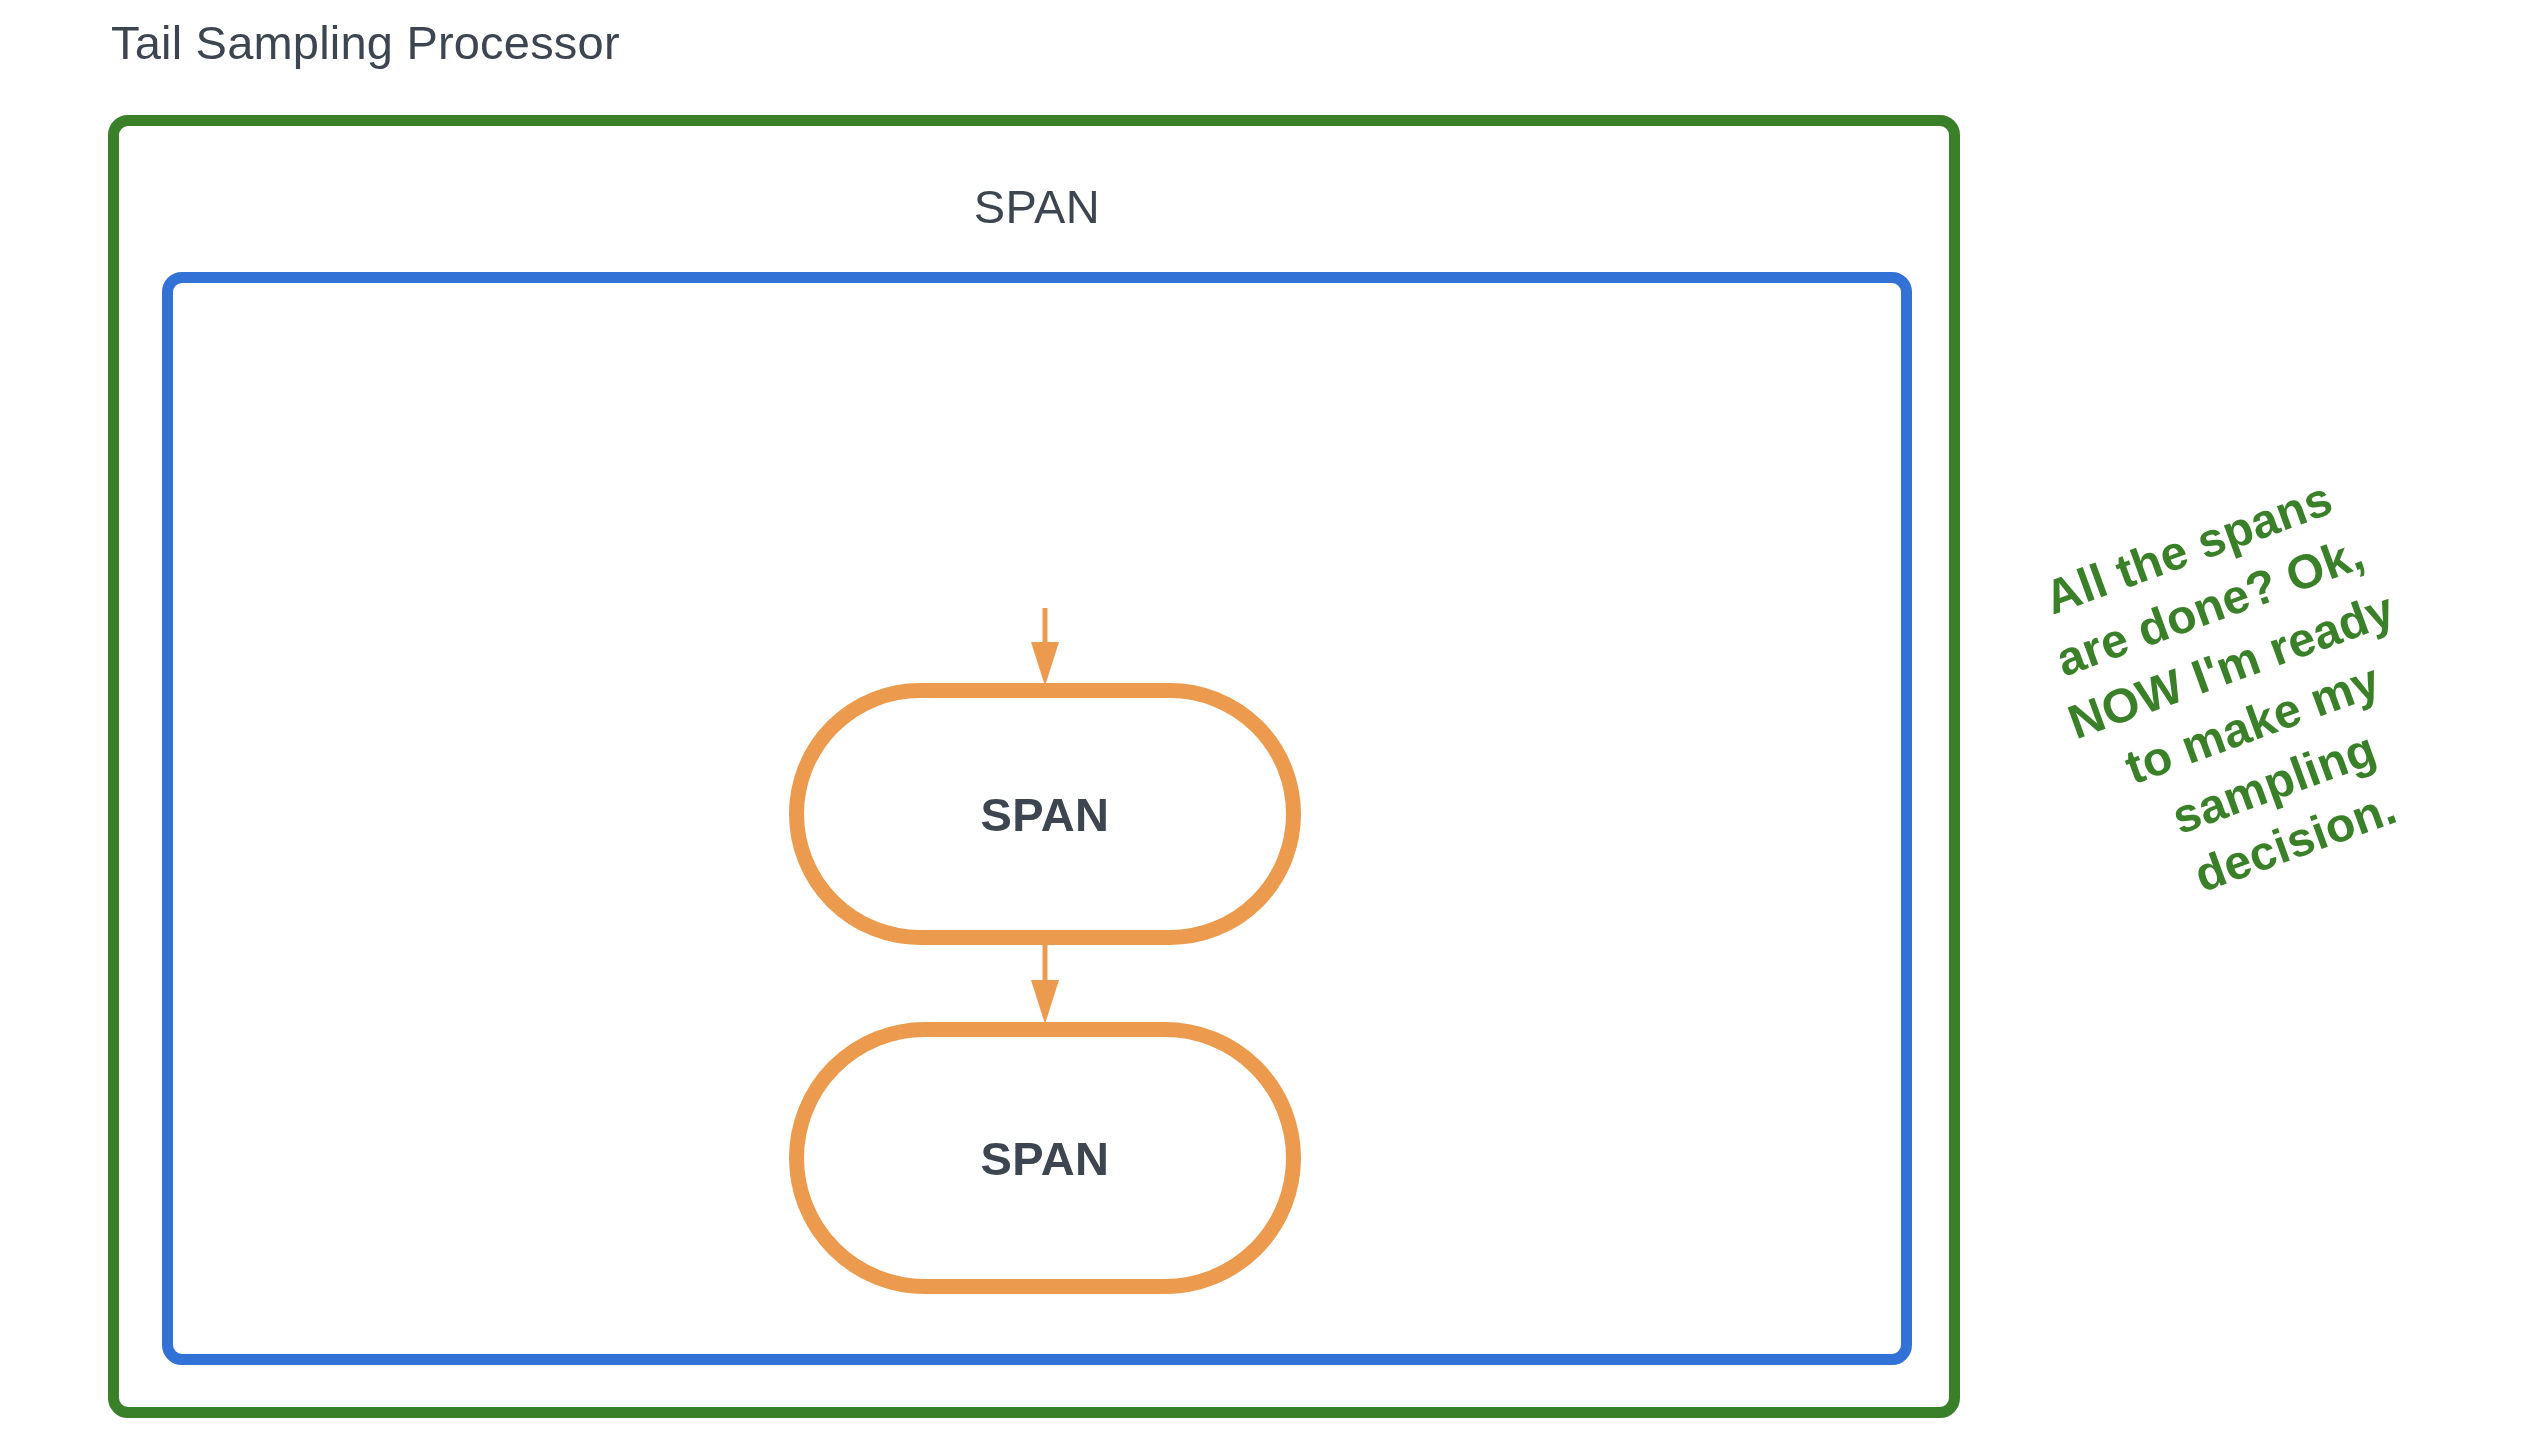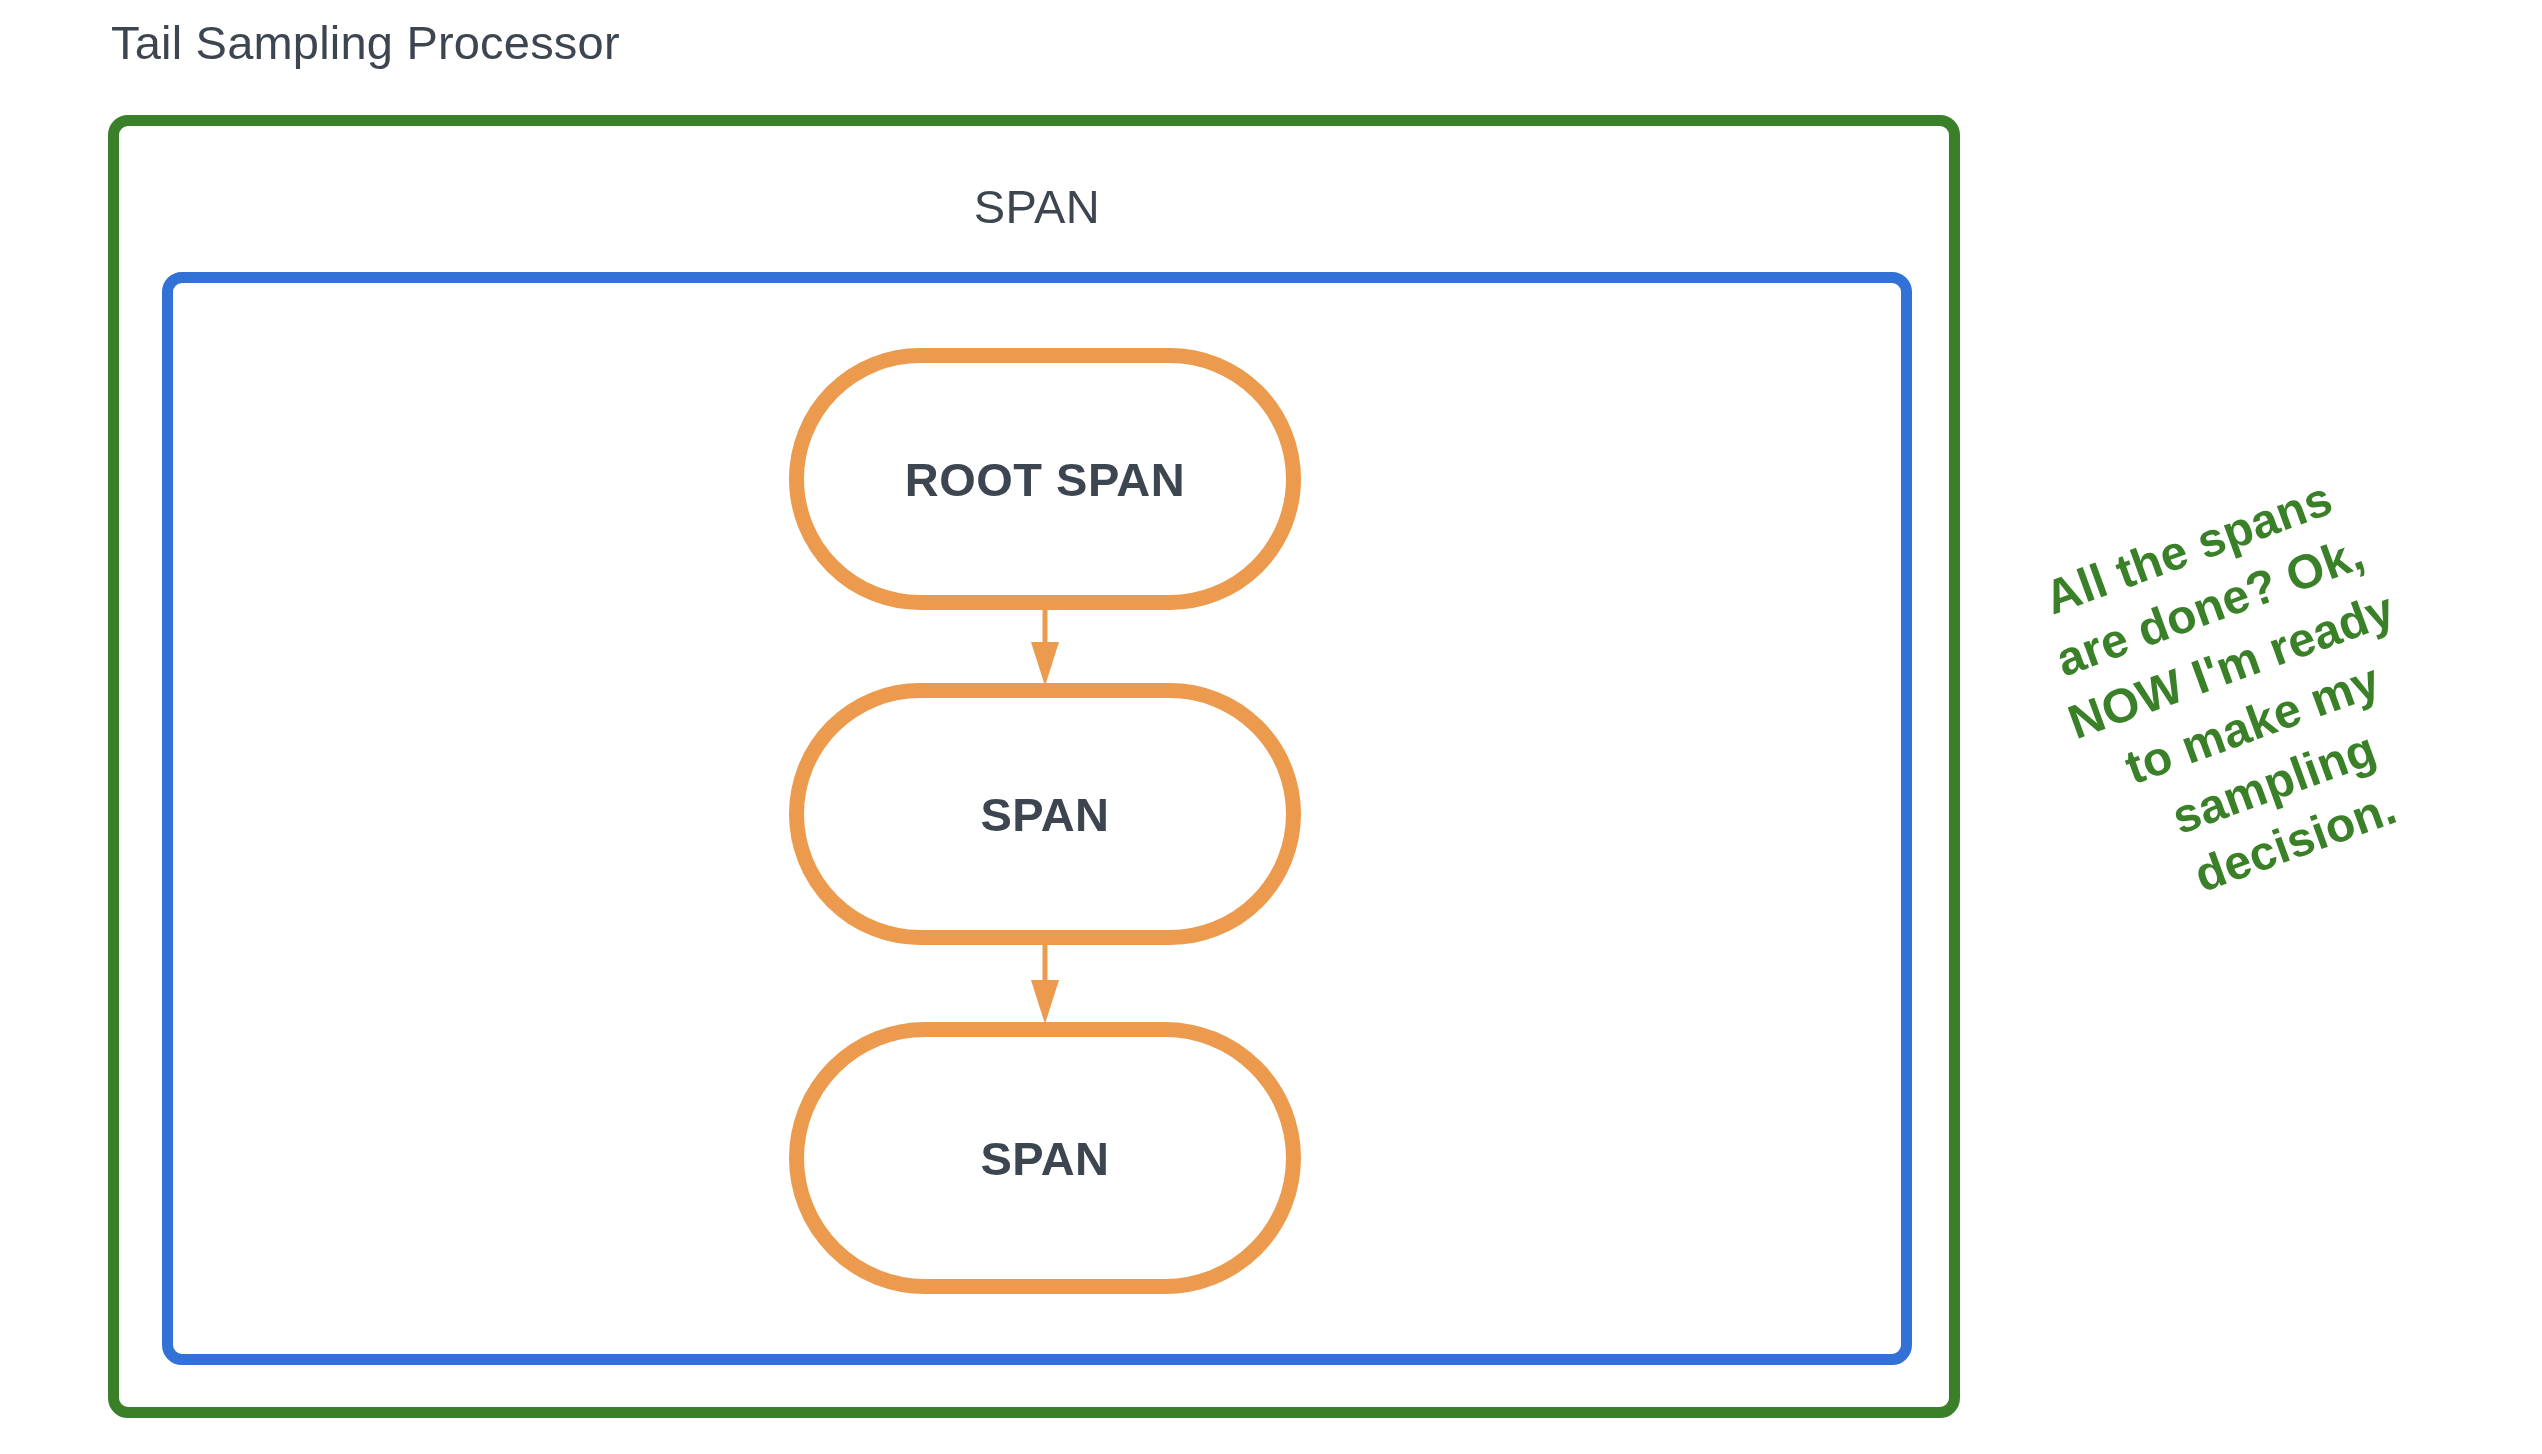--- a/index.html
+++ b/index.html
@@ -132,23 +132,20 @@
 <div id="canvas">
 
   <div id="diagram-title">Tail Sampling Processor</div>
 
   <div id="processor-box"></div>
 
   <div id="trace-label">SPAN</div>
 
   <div id="trace-box"></div>
 
-  <div id="span-node-root" class="span-node">
-    <span class="span-label">ROOT SPAN</span>
-  </div>
 
   <div id="span-arrow-1" class="span-arrow">
     <svg width="48" height="80" viewBox="0 0 48 80">
       <line x1="24" y1="0" x2="24" y2="38" stroke="#ec9a4d" stroke-width="5"></line>
       <polygon points="10,34 38,34 24,78" fill="#ec9a4d"></polygon>
     </svg>
   </div>
 
   <div id="span-node-2" class="span-node">
     <span class="span-label">SPAN</span>

